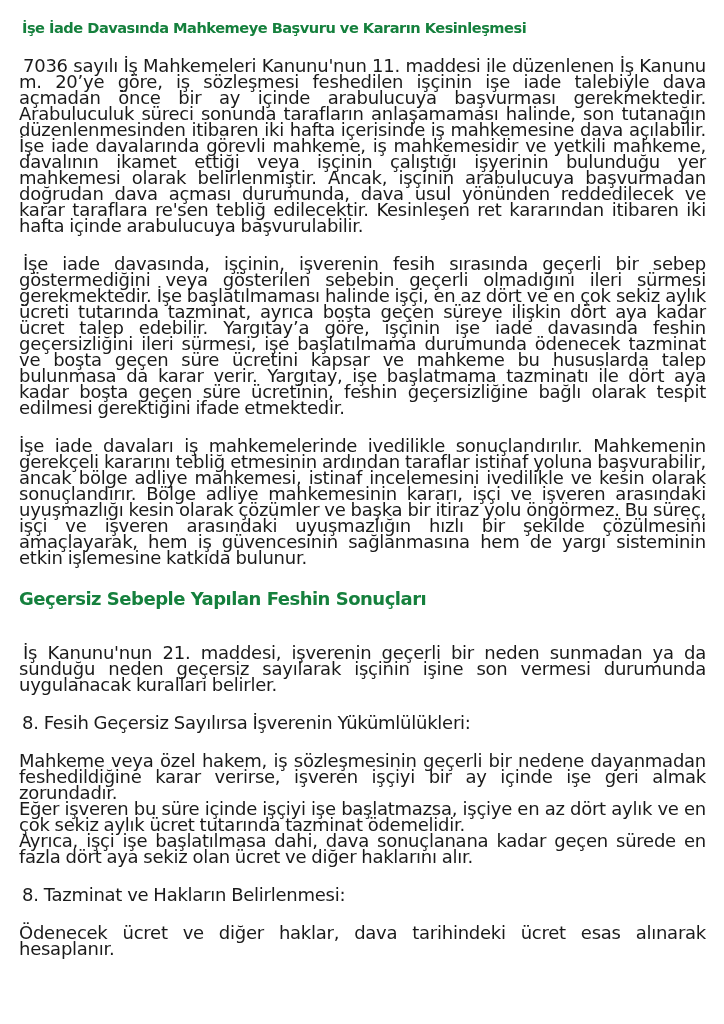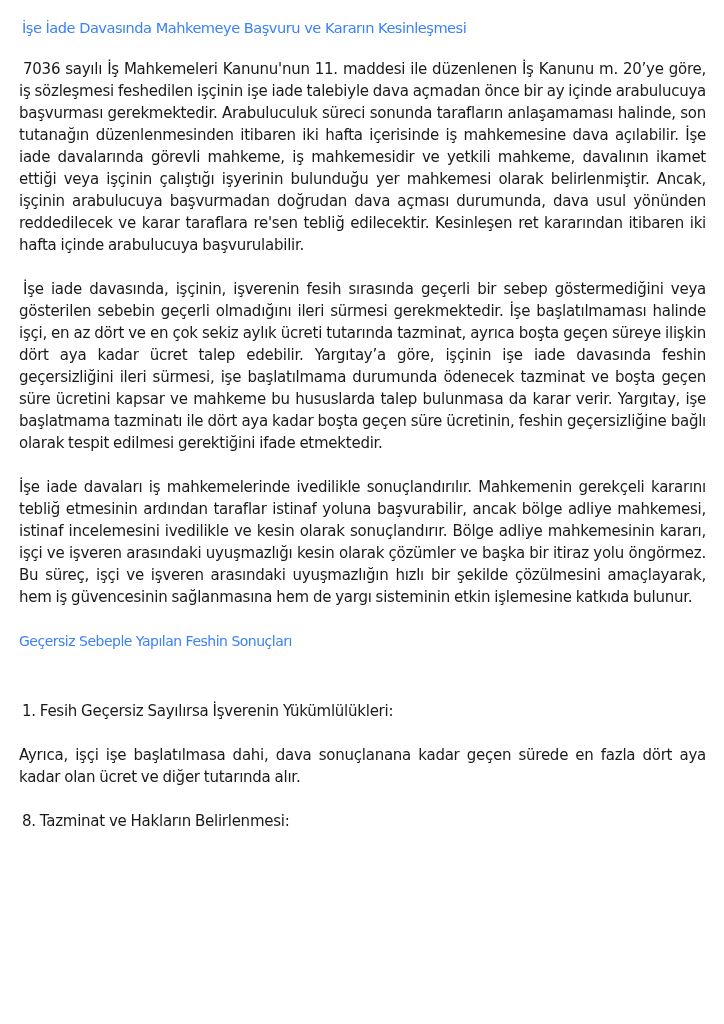--- a/index.html
+++ b/index.html
@@ -4,29 +4,29 @@
 <style>
   html, body { margin: 0; padding: 0; background: #ffffff; }
   body {
     width: 724px; height: 1024px; overflow: hidden;
     font-family: "DejaVu Sans", sans-serif;
     color: #1a1a1a;
   }
   .page { position: relative; padding: 14px 18px 0 19px; box-sizing: border-box; width: 724px; }
   h1, h2 {
     font-family: "DejaVu Sans", sans-serif;
-    font-weight: normal; color: #3b82f6;
+    font-weight: bold; color: #15803d;
     margin: 0; letter-spacing: -0.5px;
   }
   h1 { font-size: 14.6px; line-height: 22px; margin: 3px 0 0 3px; }
-  h2 { font-size: 14px; line-height: 22px; margin: 0 0 4px 0; }
+  h2 { font-size: 18px; line-height: 22px; margin: 0 0 13px 0; }
   p {
     margin: 0;
-    font-size: 15px;
-    line-height: 22px;
+    font-size: 18px;
+    line-height: 16px;
     text-align: justify;
     letter-spacing: -0.25px;
     word-spacing: -0.5px;
   }
   .gap-title { height: 19px; }
   .gap { height: 22px; }
   .item-head { margin-left: 3px; text-align: left; }
   .indent1 { text-indent: 4px; }
 </style>
 </head>
@@ -39,24 +39,28 @@
   <p class="indent1"> 7036 sayılı İş Mahkemeleri Kanunu'nun 11. maddesi ile düzenlenen İş Kanunu m. 20’ye göre, iş sözleşmesi feshedilen işçinin işe iade talebiyle dava açmadan önce bir ay içinde arabulucuya başvurması gerekmektedir. Arabuluculuk süreci sonunda tarafların anlaşamaması halinde, son tutanağın düzenlenmesinden itibaren iki hafta içerisinde iş mahkemesine dava açılabilir. İşe iade davalarında görevli mahkeme, iş mahkemesidir ve yetkili mahkeme, davalının ikamet ettiği veya işçinin çalıştığı işyerinin bulunduğu yer mahkemesi olarak belirlenmiştir. Ancak, işçinin arabulucuya başvurmadan doğrudan dava açması durumunda, dava usul yönünden reddedilecek ve karar taraflara re'sen tebliğ edilecektir. Kesinleşen ret kararından itibaren iki hafta içinde arabulucuya başvurulabilir.</p>
   <div class="gap"></div>
   <p class="indent1"> İşe iade davasında, işçinin, işverenin fesih sırasında geçerli bir sebep göstermediğini veya gösterilen sebebin geçerli olmadığını ileri sürmesi gerekmektedir. İşe başlatılmaması halinde işçi, en az dört ve en çok sekiz aylık ücreti tutarında tazminat, ayrıca boşta geçen süreye ilişkin dört aya kadar ücret talep edebilir. Yargıtay’a göre, işçinin işe iade davasında feshin geçersizliğini ileri sürmesi, işe başlatılmama durumunda ödenecek tazminat ve boşta geçen süre ücretini kapsar ve mahkeme bu hususlarda talep bulunmasa da karar verir. Yargıtay, işe başlatmama tazminatı ile dört aya kadar boşta geçen süre ücretinin, feshin geçersizliğine bağlı olarak tespit edilmesi gerektiğini ifade etmektedir.</p>
   <div class="gap"></div>
   <p>İşe iade davaları iş mahkemelerinde ivedilikle sonuçlandırılır. Mahkemenin gerekçeli kararını tebliğ etmesinin ardından taraflar istinaf yoluna başvurabilir, ancak bölge adliye mahkemesi, istinaf incelemesini ivedilikle ve kesin olarak sonuçlandırır. Bölge adliye mahkemesinin kararı, işçi ve işveren arasındaki uyuşmazlığı kesin olarak çözümler ve başka bir itiraz yolu öngörmez. Bu süreç, işçi ve işveren arasındaki uyuşmazlığın hızlı bir şekilde çözülmesini amaçlayarak, hem iş güvencesinin sağlanmasına hem de yargı sisteminin etkin işlemesine katkıda bulunur.</p>
   <div class="gap"></div>
 
   <h2>Geçersiz Sebeple Yapılan Feshin Sonuçları</h2>
   <div class="gap"></div>
 
+  <p class="indent1"> İş Kanunu'nun 21. maddesi, işverenin geçerli bir neden sunmadan ya da sunduğu neden geçersiz sayılarak işçinin işine son vermesi durumunda uygulanacak kuralları belirler.</p>
   <div class="gap"></div>
 
-  <p class="item-head">1. Fesih Geçersiz Sayılırsa İşverenin Yükümlülükleri:</p>
+  <p class="item-head">8. Fesih Geçersiz Sayılırsa İşverenin Yükümlülükleri:</p>
   <div class="gap"></div>
-  <p> Ayrıca, işçi işe başlatılmasa dahi, dava sonuçlanana kadar geçen sürede en fazla dört aya kadar olan ücret ve diğer tutarında alır.</p>
+  <p> Mahkeme veya özel hakem, iş sözleşmesinin geçerli bir nedene dayanmadan feshedildiğine karar verirse, işveren işçiyi bir ay içinde işe geri almak zorundadır.</p>
+  <p> Eğer işveren bu süre içinde işçiyi işe başlatmazsa, işçiye en az dört aylık ve en çok sekiz aylık ücret tutarında tazminat ödemelidir.</p>
+  <p> Ayrıca, işçi işe başlatılmasa dahi, dava sonuçlanana kadar geçen sürede en fazla dört aya sekiz olan ücret ve diğer haklarını alır.</p>
   <div class="gap"></div>
 
   <p class="item-head">8. Tazminat ve Hakların Belirlenmesi:</p>
   <div class="gap"></div>
+  <p> Ödenecek ücret ve diğer haklar, dava tarihindeki ücret esas alınarak hesaplanır.</p>
   <div class="gap"></div>
 
 </div>
 
 </body></html>

